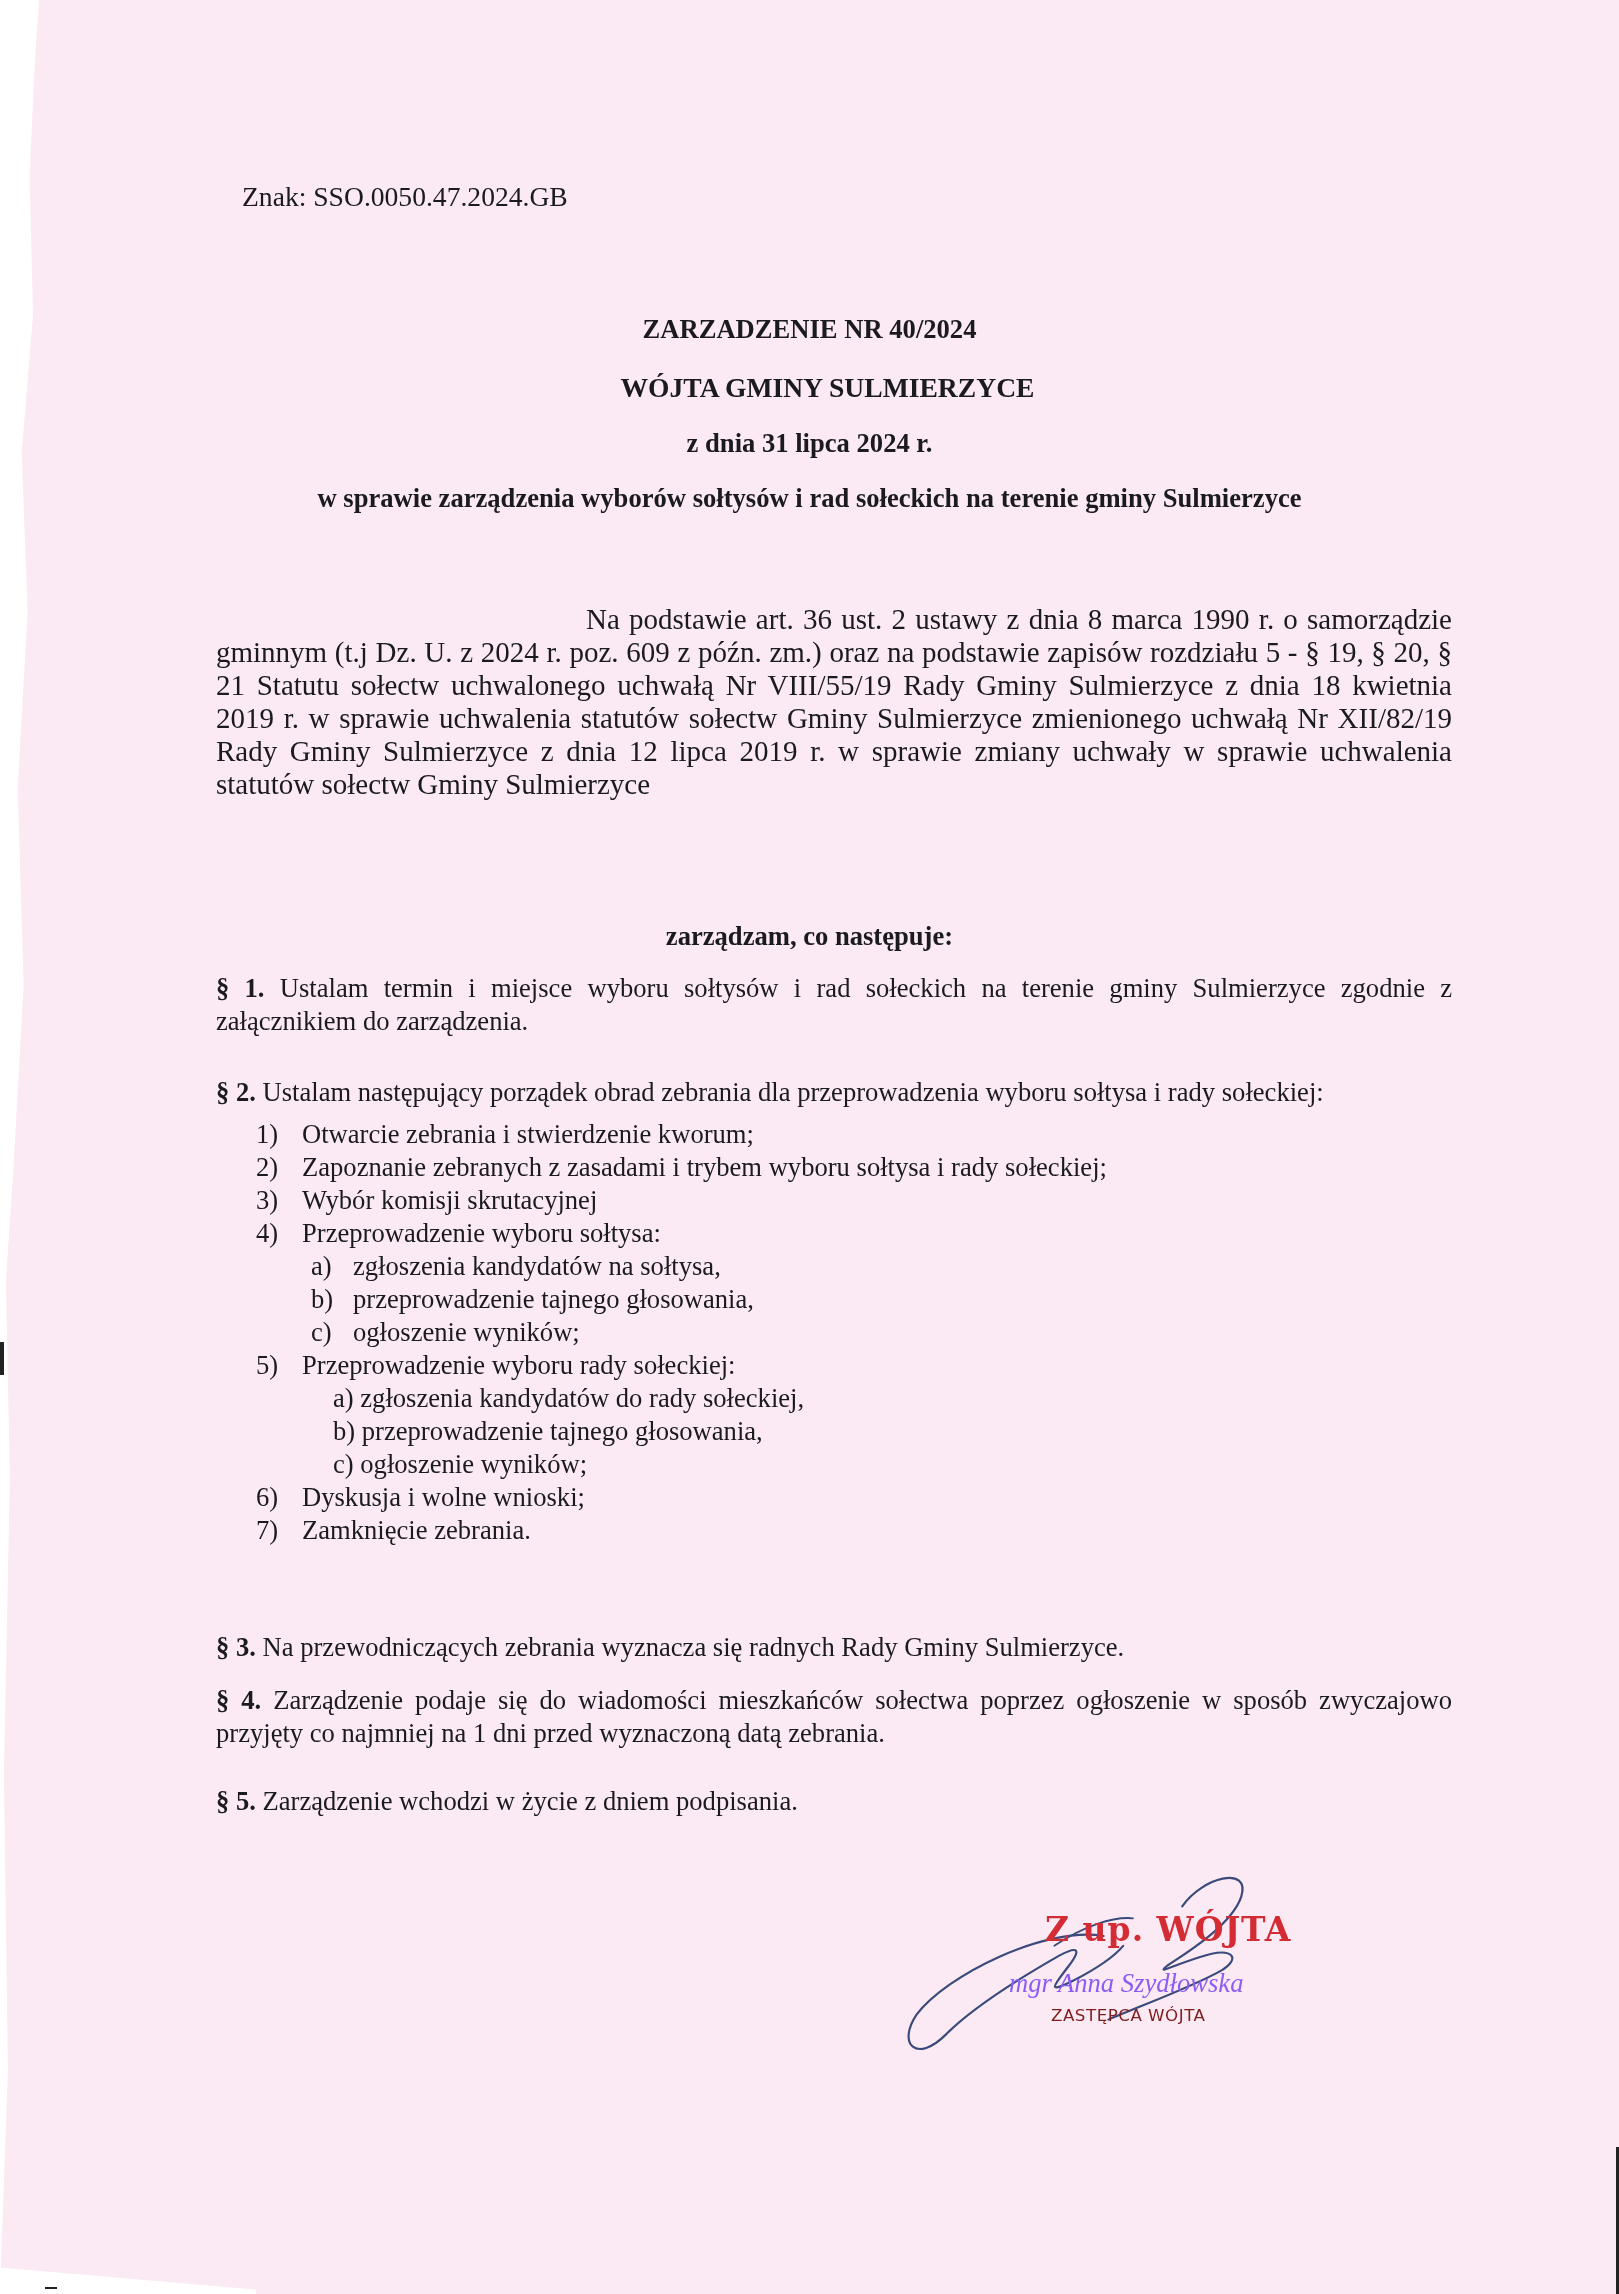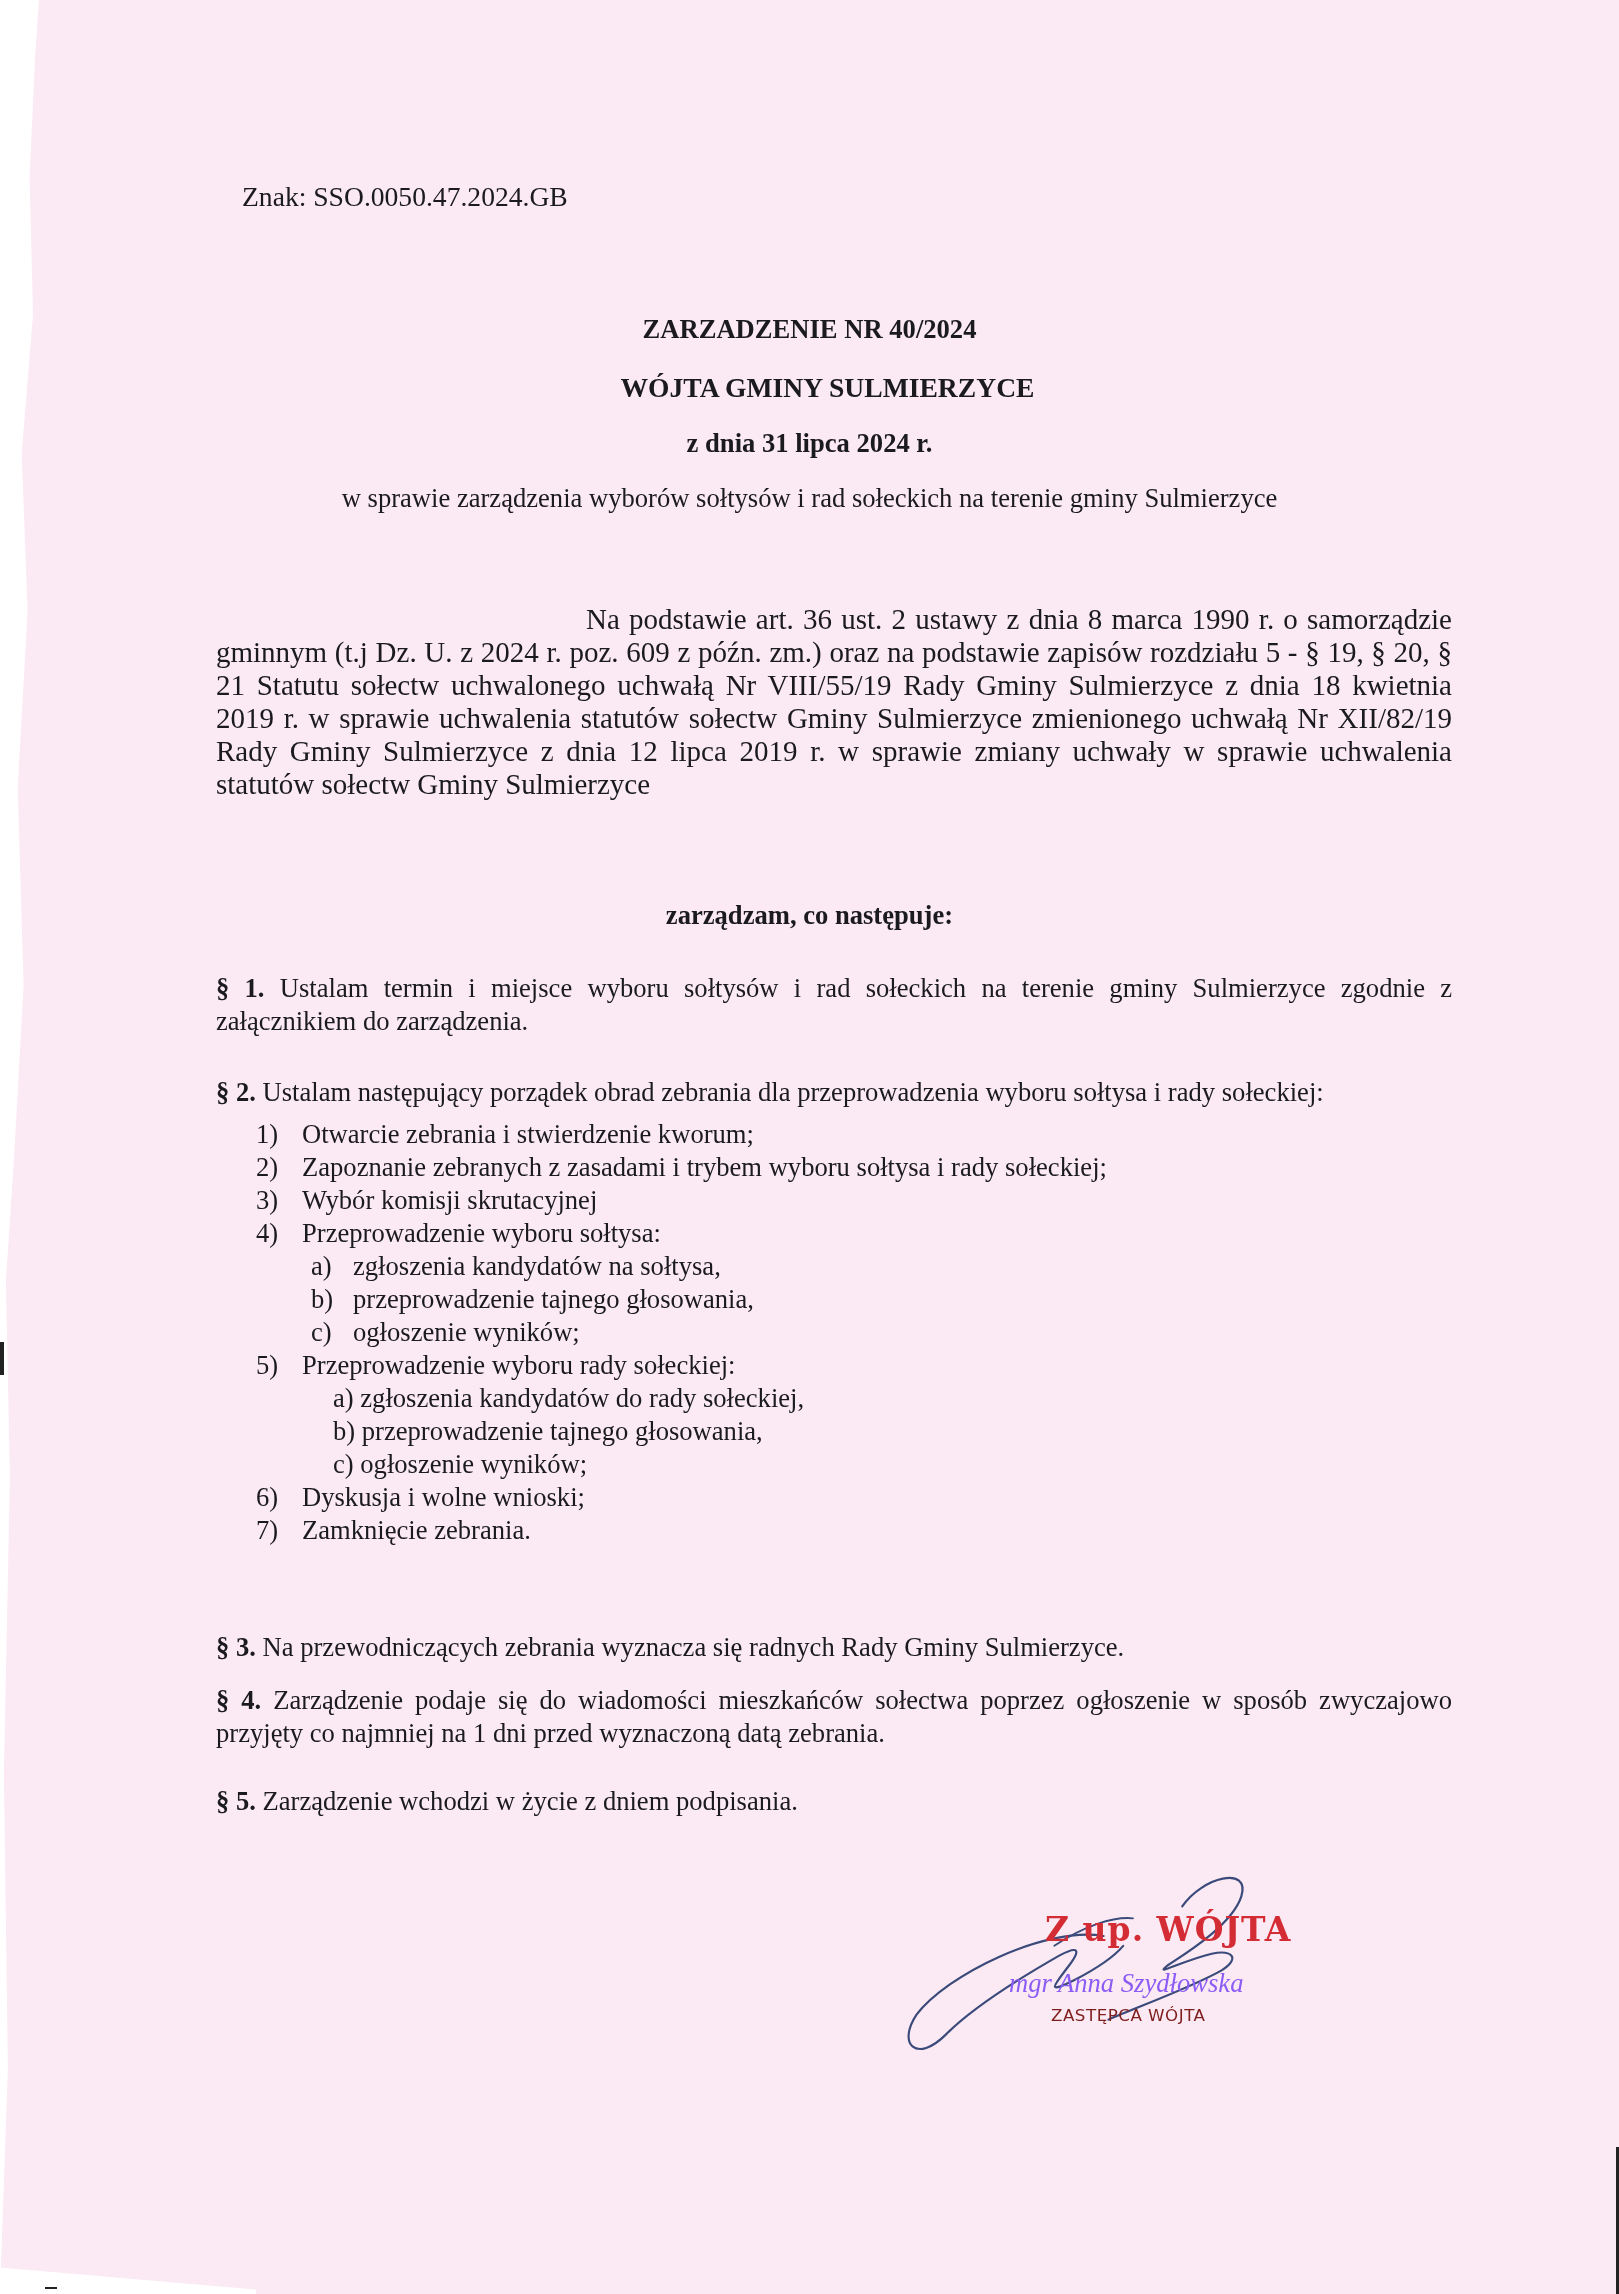--- a/index.html
+++ b/index.html
@@ -22,26 +22,26 @@
   .scan-mark-left { position:absolute; left:0; top:1342px; width:3.9px; height:33px; background:#222; }
   .scan-mark-right { position:absolute; right:0; top:2147px; width:3px; height:147px; background:#222; }
   .scan-dash { position:absolute; left:45px; top:2287px; width:11.8px; height:2px; background:#222; }
 
   .text { position: absolute; font-size: 26.6px; line-height: 34px; white-space: nowrap; }
   .ref { left: 230px; top: 180px; font-size: 27.6px; margin-left: 12px; }
   .title { left: 0; width: 1619px; text-align: center; font-weight: bold; font-size: 26.6px; }
   .t1 { top: 312px; }
   .t2 { top: 371px; font-size: 27.6px; margin-left: 18px; }
   .t3 { top: 426px; font-size: 26.6px; }
-  .subject { left: 0; width: 1619px; text-align: center; top: 481px; font-weight: normal; font-size: 26.6px; }
+  .subject { left: 0; width: 1619px; text-align: center; top: 481px; font-weight: bold; font-size: 26.6px; }
 
   .basis { position:absolute; left: 216px; top: 603px; width: 1236px; font-size: 29px; line-height: 33px; text-align: justify; }
   .basis .indent { display:inline-block; width: 370px; }
 
-  .decree { left: 0; width: 1619px; text-align:center; top: 898px; font-weight: bold; font-size: 26.6px; }
+  .decree { left: 0; width: 1619px; text-align:center; top: 919px; font-weight: bold; font-size: 26.6px; }
 
   .para { position:absolute; left: 216px; width: 1236px; font-size: 26.6px; line-height: 33px; text-align: justify; }
   .para b { font-weight: bold; }
   .p1 { top: 972px; }
   .p2 { top: 1076px; }
   .p3 { top: 1631px; }
   .p4 { top: 1684px; }
   .p5 { top: 1785px; }
 
   .list { position:absolute; left: 254px; top: 1118px; font-size: 26.6px; line-height: 33px; }

